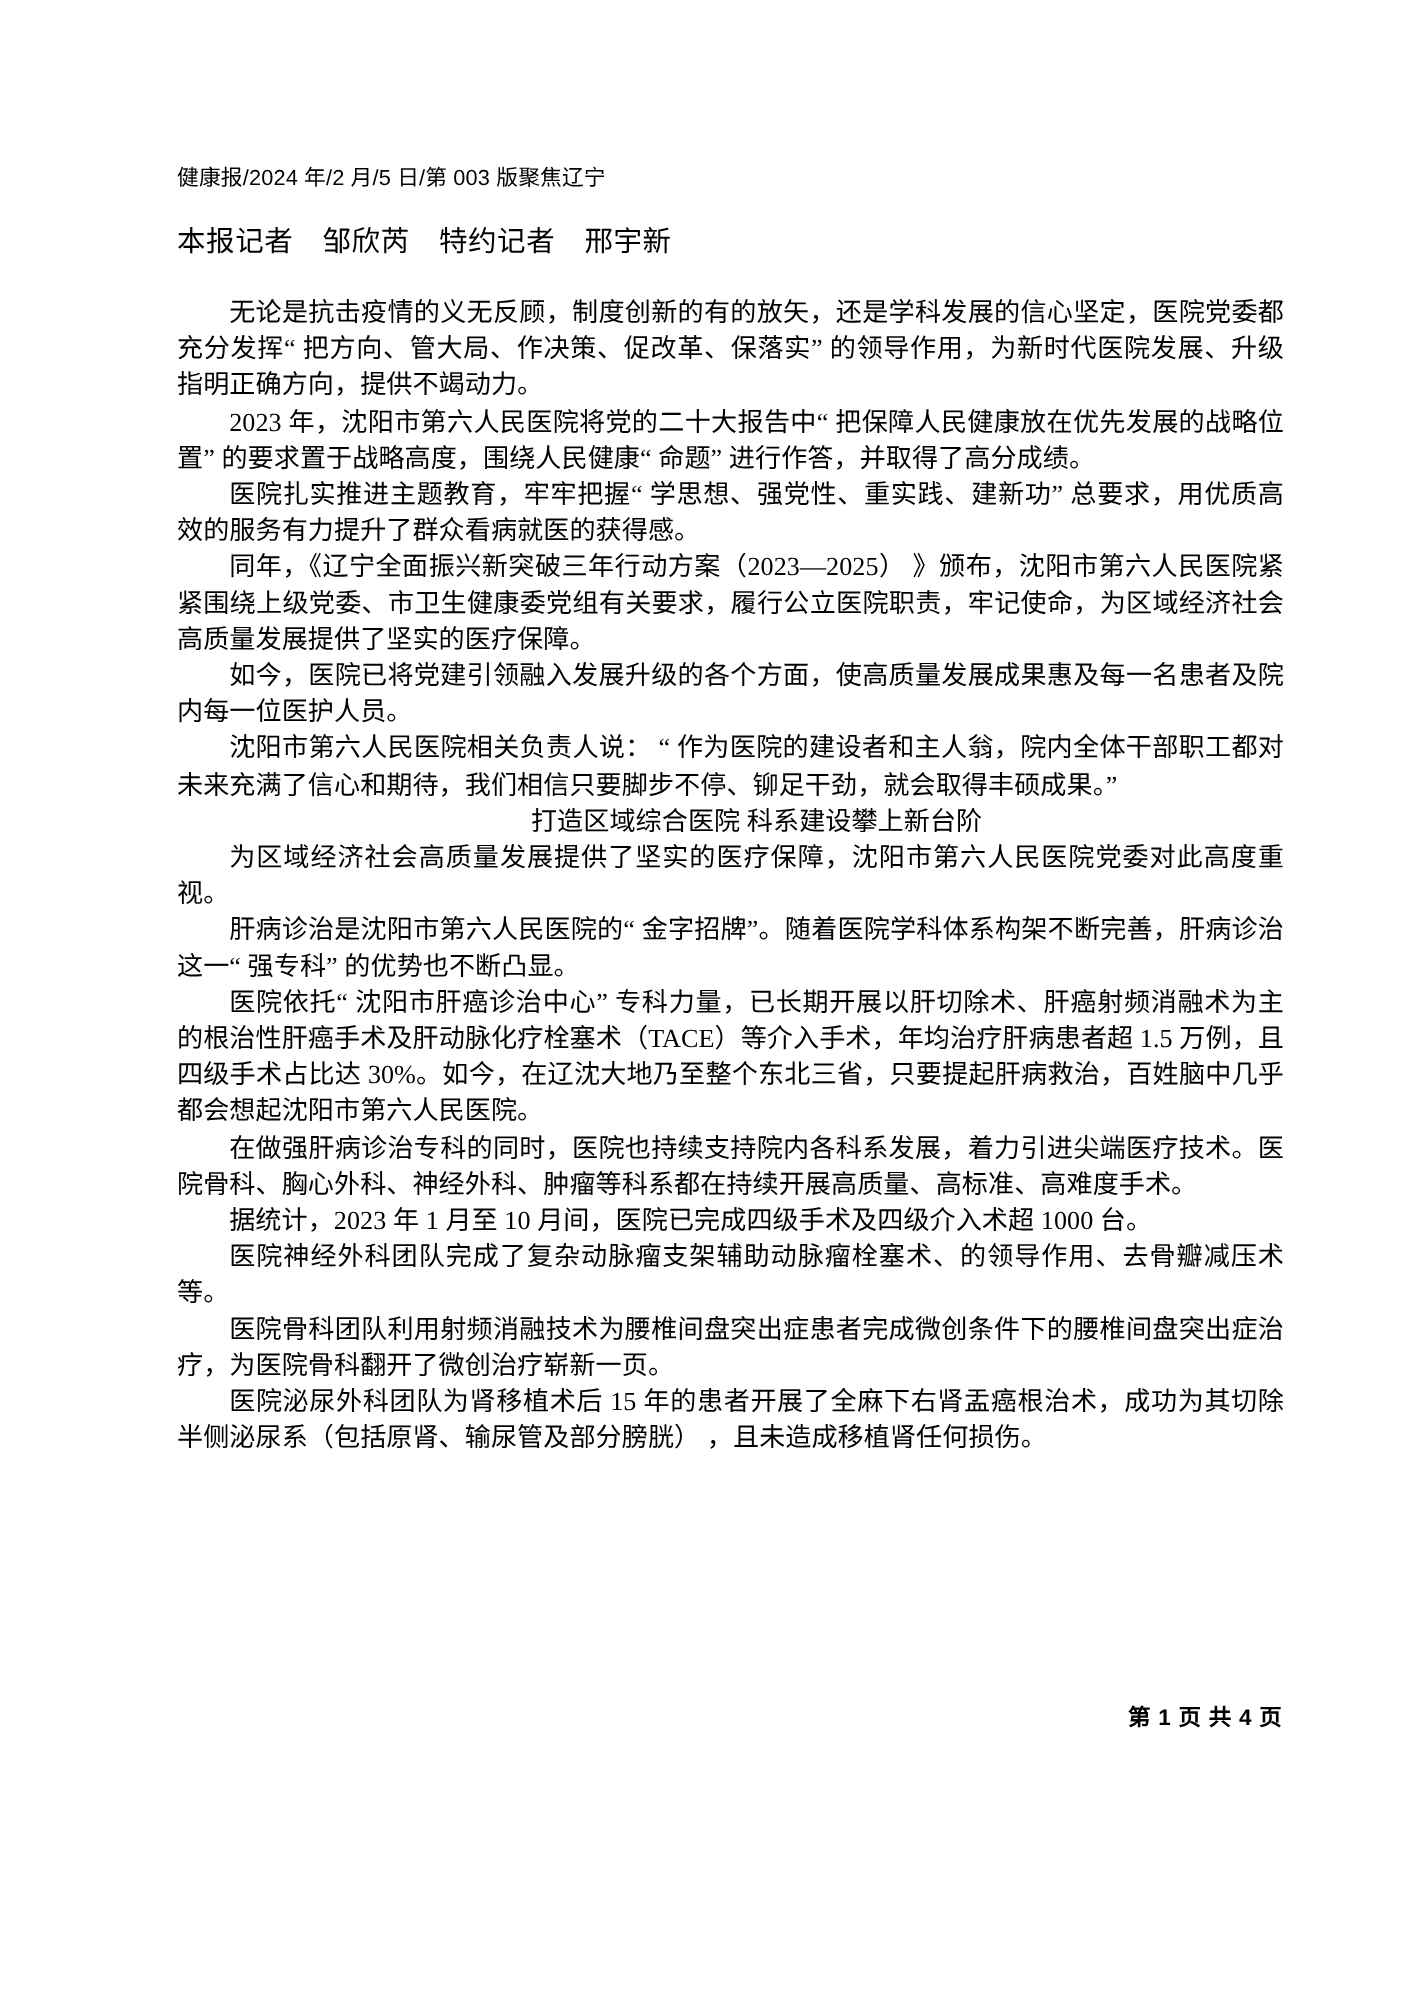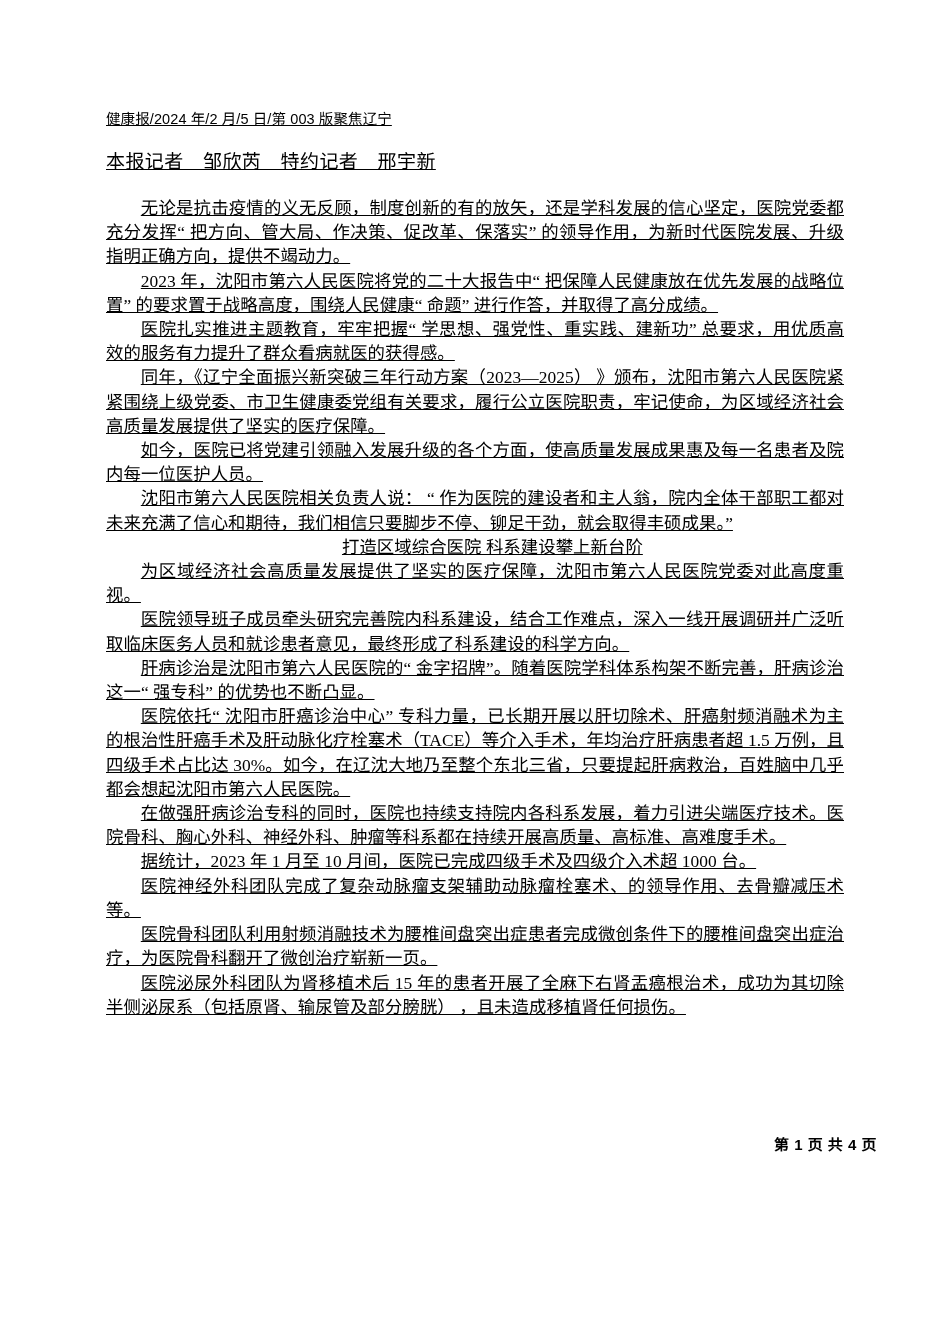--- a/index.html
+++ b/index.html
@@ -18,24 +18,23 @@
   .page {
     position: relative;
     width: 950px;
     height: 1344px;
     box-sizing: border-box;
     background: #ffffff;
     overflow: hidden;
   }
   .content {
     position: absolute;
-    left: 106px;
+    left: 118px;
     top: 108px;
     width: 738px;
-    text-decoration: underline;
   }
 
   
   .masthead {
     font-family: "Liberation Sans", "DejaVu Sans", sans-serif;
     font-size: 14.5px;
     line-height: 22px;
     letter-spacing: 0.1px;
     color: #000;
     width: 300px;
@@ -79,21 +78,21 @@
     text-align: center;
   }
 
   
   .footer {
     position: absolute;
     left: 0;
     right: 0;
     top: 1133px;
     text-align: right;
-    padding-right: 73px;
+    padding-right: 95px;
     font-family: "Liberation Sans", "DejaVu Sans", sans-serif;
     font-weight: bold;
     font-size: 15px;
     letter-spacing: 0.5px;
     color: #000;
   }
 </style>
 </head>
 <body>
 
@@ -107,21 +106,20 @@
 
     <div class="body-block" id="body-block">
         <p class="para">无论是抗击疫情的义无反顾，制度创新的有的放矢，还是学科发展的信心坚定，医院党委都充分发挥“ 把方向、管大局、作决策、促改革、保落实” 的领导作用，为新时代医院发展、升级指明正确方向，提供不竭动力。</p>
         <p class="para">2023 年，沈阳市第六人民医院将党的二十大报告中“ 把保障人民健康放在优先发展的战略位置” 的要求置于战略高度，围绕人民健康“ 命题” 进行作答，并取得了高分成绩。</p>
         <p class="para">医院扎实推进主题教育，牢牢把握“ 学思想、强党性、重实践、建新功” 总要求，用优质高效的服务有力提升了群众看病就医的获得感。</p>
         <p class="para">同年，《辽宁全面振兴新突破三年行动方案（2023—2025） 》颁布，沈阳市第六人民医院紧紧围绕上级党委、市卫生健康委党组有关要求，履行公立医院职责，牢记使命，为区域经济社会高质量发展提供了坚实的医疗保障。</p>
         <p class="para">如今，医院已将党建引领融入发展升级的各个方面，使高质量发展成果惠及每一名患者及院内每一位医护人员。</p>
         <p class="para">沈阳市第六人民医院相关负责人说： “ 作为医院的建设者和主人翁，院内全体干部职工都对未来充满了信心和期待，我们相信只要脚步不停、铆足干劲，就会取得丰硕成果。”</p>
         <p class="para section-head">打造区域综合医院  科系建设攀上新台阶</p>
         <p class="para">为区域经济社会高质量发展提供了坚实的医疗保障，沈阳市第六人民医院党委对此高度重视。</p>
-        <p class="para">医院领导班子成员牵头研究完善院内科系建设，结合工作难点，深入一线开展调研并广泛听取临床医务人员和就诊患者意见，最终形成了科系建设的科学方向。</p>
         <p class="para">肝病诊治是沈阳市第六人民医院的“ 金字招牌”。随着医院学科体系构架不断完善，肝病诊治这一“ 强专科” 的优势也不断凸显。</p>
         <p class="para">医院依托“ 沈阳市肝癌诊治中心” 专科力量，已长期开展以肝切除术、肝癌射频消融术为主的根治性肝癌手术及肝动脉化疗栓塞术（TACE）等介入手术，年均治疗肝病患者超 1.5 万例，且四级手术占比达 30%。如今，在辽沈大地乃至整个东北三省，只要提起肝病救治，百姓脑中几乎都会想起沈阳市第六人民医院。</p>
         <p class="para">在做强肝病诊治专科的同时，医院也持续支持院内各科系发展，着力引进尖端医疗技术。医院骨科、胸心外科、神经外科、肿瘤等科系都在持续开展高质量、高标准、高难度手术。</p>
         <p class="para">据统计，2023 年 1 月至 10 月间，医院已完成四级手术及四级介入术超 1000 台。</p>
         <p class="para">医院神经外科团队完成了复杂动脉瘤支架辅助动脉瘤栓塞术、的领导作用、去骨瓣减压术等。</p>
         <p class="para">医院骨科团队利用射频消融技术为腰椎间盘突出症患者完成微创条件下的腰椎间盘突出症治疗，为医院骨科翻开了微创治疗崭新一页。</p>
         <p class="para">医院泌尿外科团队为肾移植术后 15 年的患者开展了全麻下右肾盂癌根治术，成功为其切除半侧泌尿系（包括原肾、输尿管及部分膀胱） ，且未造成移植肾任何损伤。</p>
       </div>
 
   </div>

